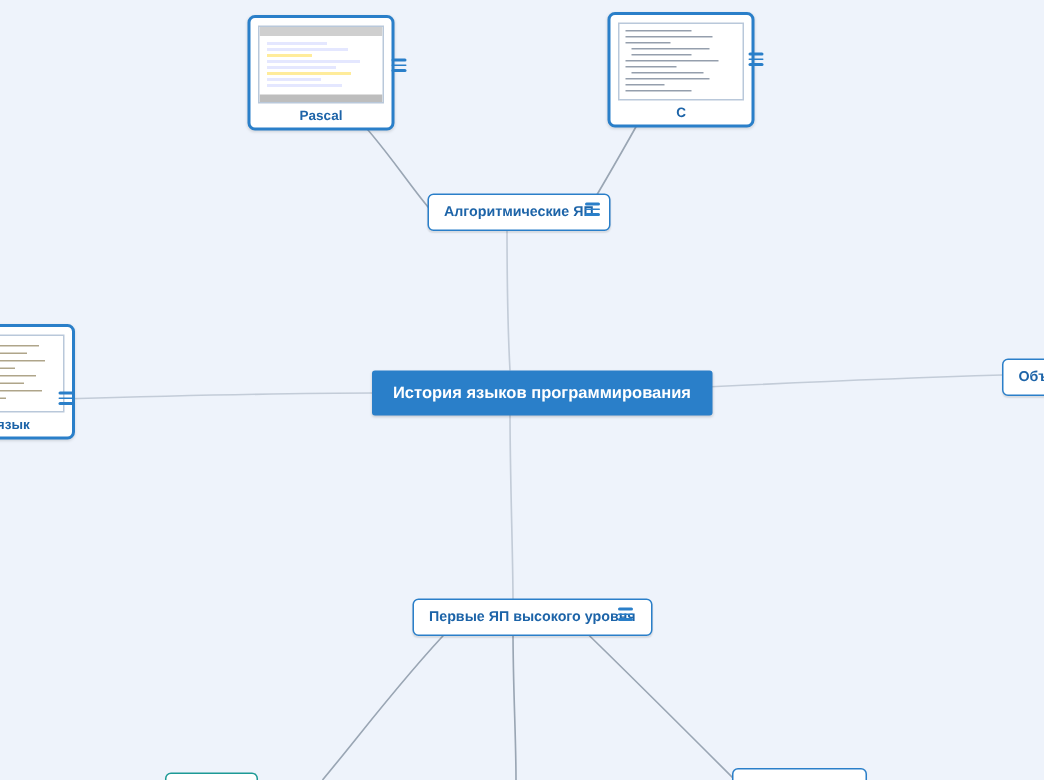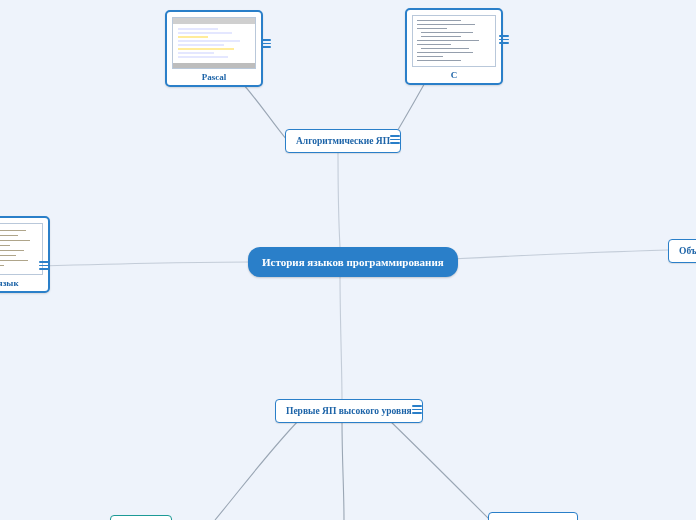--- a/index.html
+++ b/index.html
@@ -12,38 +12,37 @@
     height: 520px;
     position: relative;
     overflow: hidden;
     font-family: "Liberation Sans", sans-serif;
   }
   #canvas {
     position: absolute;
     left: 0; top: 0;
     width: 696px;
     height: 420px;
-    font-family: Liberation Serif, serif;
   }
   svg.links {
     position: absolute;
     left: 0; top: 0;
     width: 696px;
     height: 520px;
     pointer-events: none;
   }
   .node {
     position: absolute;
     box-sizing: border-box;
   }
   
   .central {
     background: #2a7fc9;
     color: #ffffff;
-    border-radius: 12px;
+    border-radius: 2px;
     font-size: 11px;
     font-weight: bold;
     padding: 9px 14px;
     white-space: nowrap;
     text-align: right;
     box-shadow: 0 1px 2px rgba(0,0,0,0.18);
   }
   
   .label-node {
     background: #ffffff;

